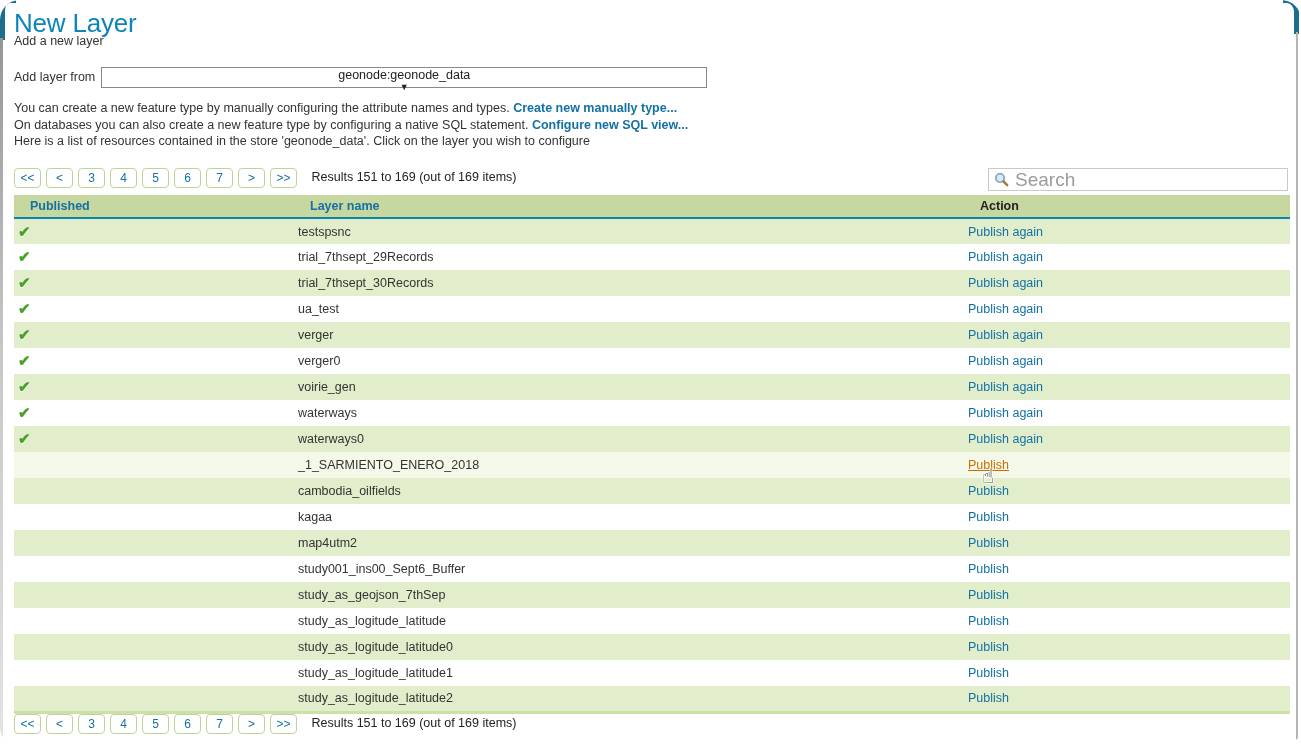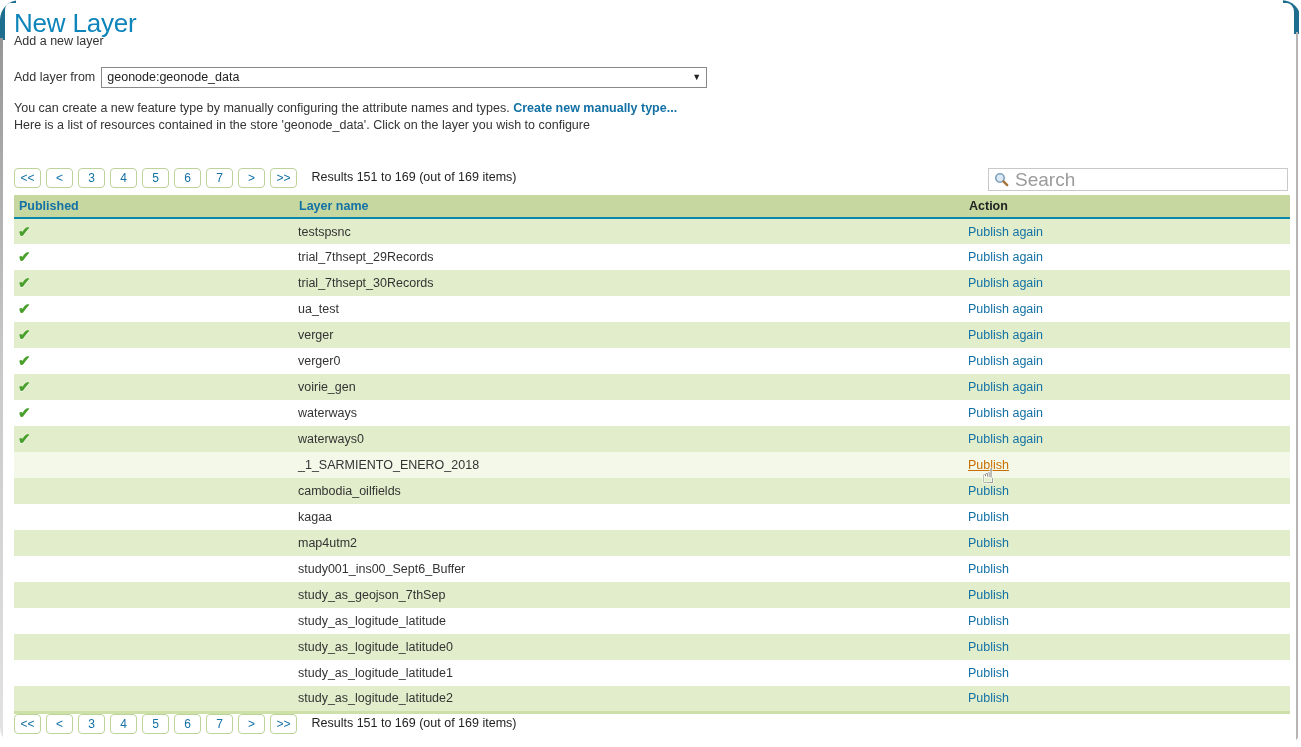--- a/index.html
+++ b/index.html
@@ -46,21 +46,21 @@
     color: var(--title,#0d84ba);
   }
   .subtitle { position:absolute; left:14px; top:34px; color:#333; }
 
   .addrow { position:absolute; left:14px; top:66px; height:22px; display:flex; align-items:center; }
   .addlabel { margin-right:6px; }
   .select {
     width:606px; height:21px;
     border:1px solid #888; background:#fff;
     display:flex; align-items:center; justify-content:space-between;
-    padding:0 5px; cursor:default;
+    padding:0 5px; cursor:default;flex-direction:column;
   }
   .selval { color:#222; }
   .selarrow { font-size:9px; color:#222; }
 
   .instructions { position:absolute; left:14px; top:100px; line-height:16.5px; }
   .ilink { color:var(--link,#1371a5); font-weight:bold; text-decoration:none; }
 
   
   .toolbar { position:absolute; left:14px; right:13px; height:24px; }
   .toolbar.top { top:168px; }
@@ -87,21 +87,21 @@
   }
   .sinput::placeholder { color:#9b9b9b; }
 
   
   .grid {
     position:absolute; left:14px; top:195px; width:1276px;
     border-collapse:collapse; table-layout:fixed;
     border-bottom:3px solid var(--table_bottom,#cde0a8);
   }
   .grid th {
-    height:23px; text-align:left; padding:0 0 0 5px;
+    height:23px; text-align:left; padding:0 0 0 16px;
     background:var(--header_bg,#c6d8a0);
     border-bottom:2px solid var(--header_underline,#0a86ad);
     font-weight:bold; color:#222; font-size:12.5px;
   }
   .grid th.sortable { color:var(--link,#1371a5); cursor:pointer; }
   .grid td {
     height:26px; padding:0 0 0 4px; overflow:hidden; white-space:nowrap;
     color:#333;
   }
   .grid tbody tr { background:#fff; }
@@ -143,20 +143,24 @@
     <div class="select">
       <span class="selval">geonode:geonode_data</span>
       <span class="selarrow">▼</span>
     </div>
   </div>
 
   <div class="instructions">
     <div class="iline">
       <span>You can create a new feature type by manually configuring the attribute names and types.</span>
       <a href="#" class="ilink">Create new manually type...</a>
+    </div>
+    <div class="iline">
+      <span>On databases you can also create a new feature type by configuring a native SQL statement.</span>
+      <a href="#" class="ilink">Configure new SQL view...</a>
     </div>
     <div class="iline">
       <span>Here is a list of resources contained in the store 'geonode_data'. Click on the layer you wish to configure</span>
     </div>
   </div>
 
   <div class="toolbar top">
     <span class="pager">
         <button class="pbtn">&lt;&lt;</button>
         <button class="pbtn">&lt;</button>

